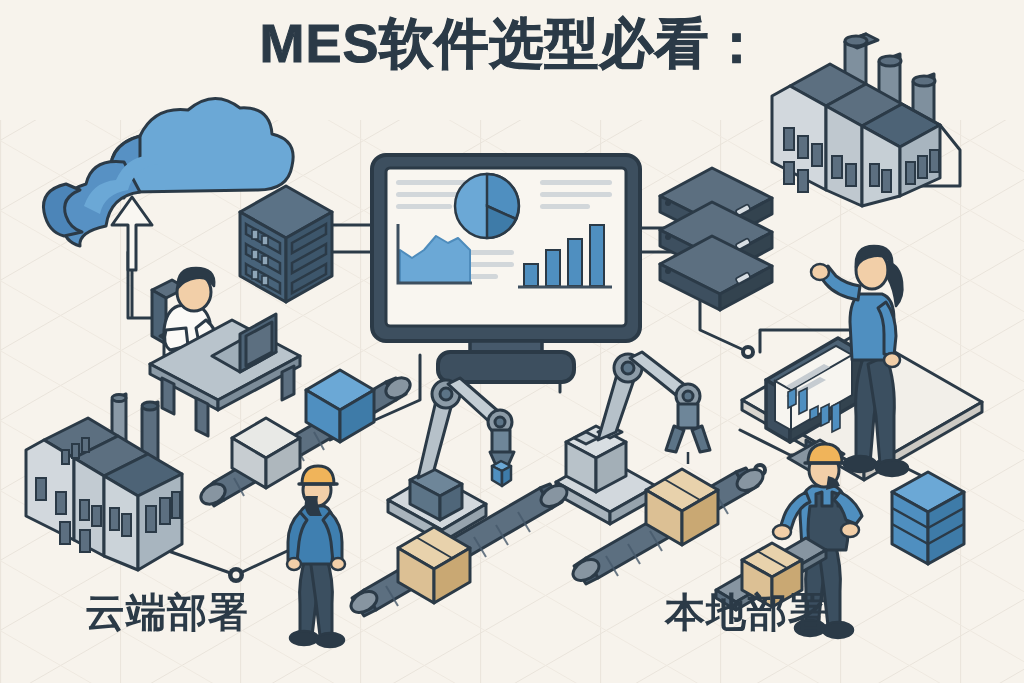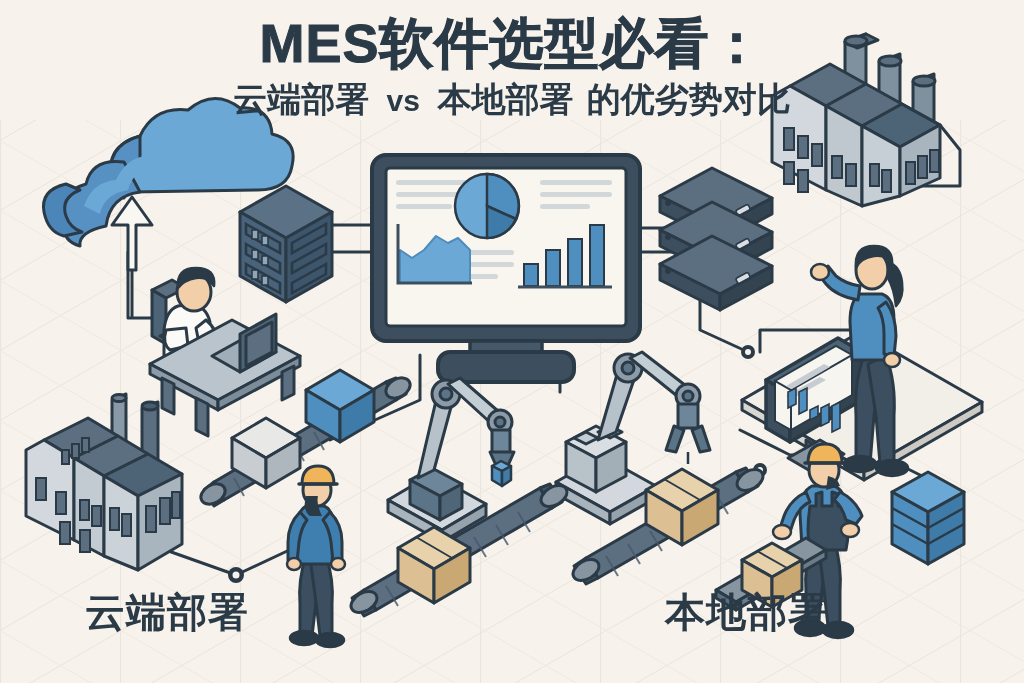--- a/index.html
+++ b/index.html
@@ -537,26 +537,20 @@
         <path d="M802 560 L802 590 L772 607 L772 577 Z" fill="#C9A873"></path>
         <path d="M772 577 L772 607" stroke-width="2"></path>
         <path d="M757 551 L787 568" stroke-width="2"></path>
       </g>
     </g>
 
   </svg>
 
   <div class="title-layer">
     <h1 class="main-title">MES软件选型必看：</h1>
-    <div class="sub-title">
-      <span class="seg">云端部署</span>
-      <span class="vs">vs</span>
-      <span class="seg">本地部署</span>
-      <span class="seg">的优劣势对比</span>
-    </div>
   </div>
 
   <div class="foot-layer">
     <div class="foot-label foot-left">云端部署</div>
     <div class="foot-label foot-right">本地部署</div>
   </div>
 
 </div>
 
 </body></html>

